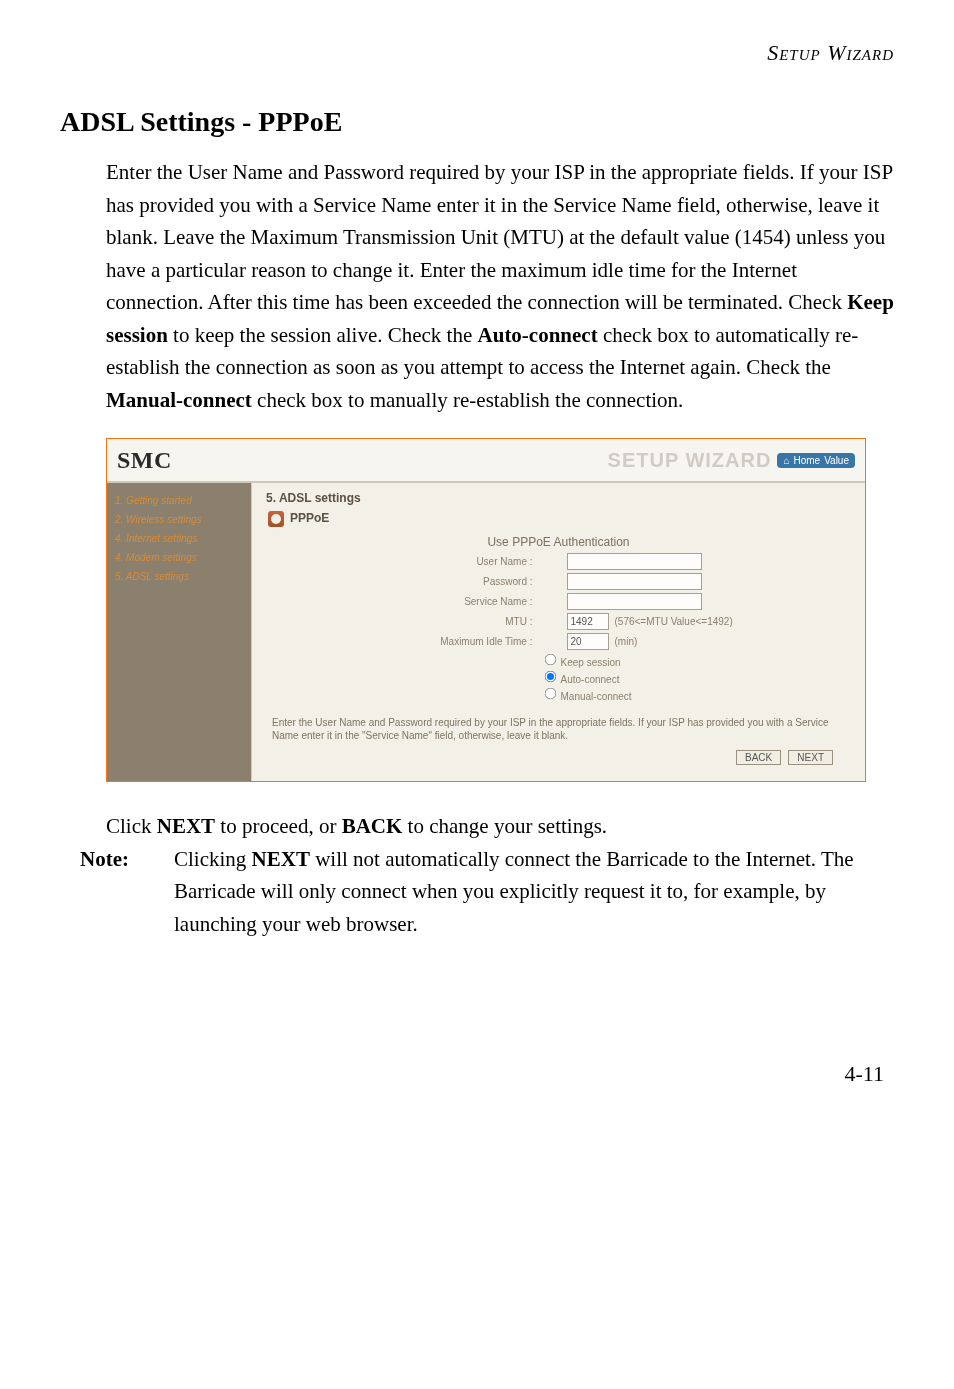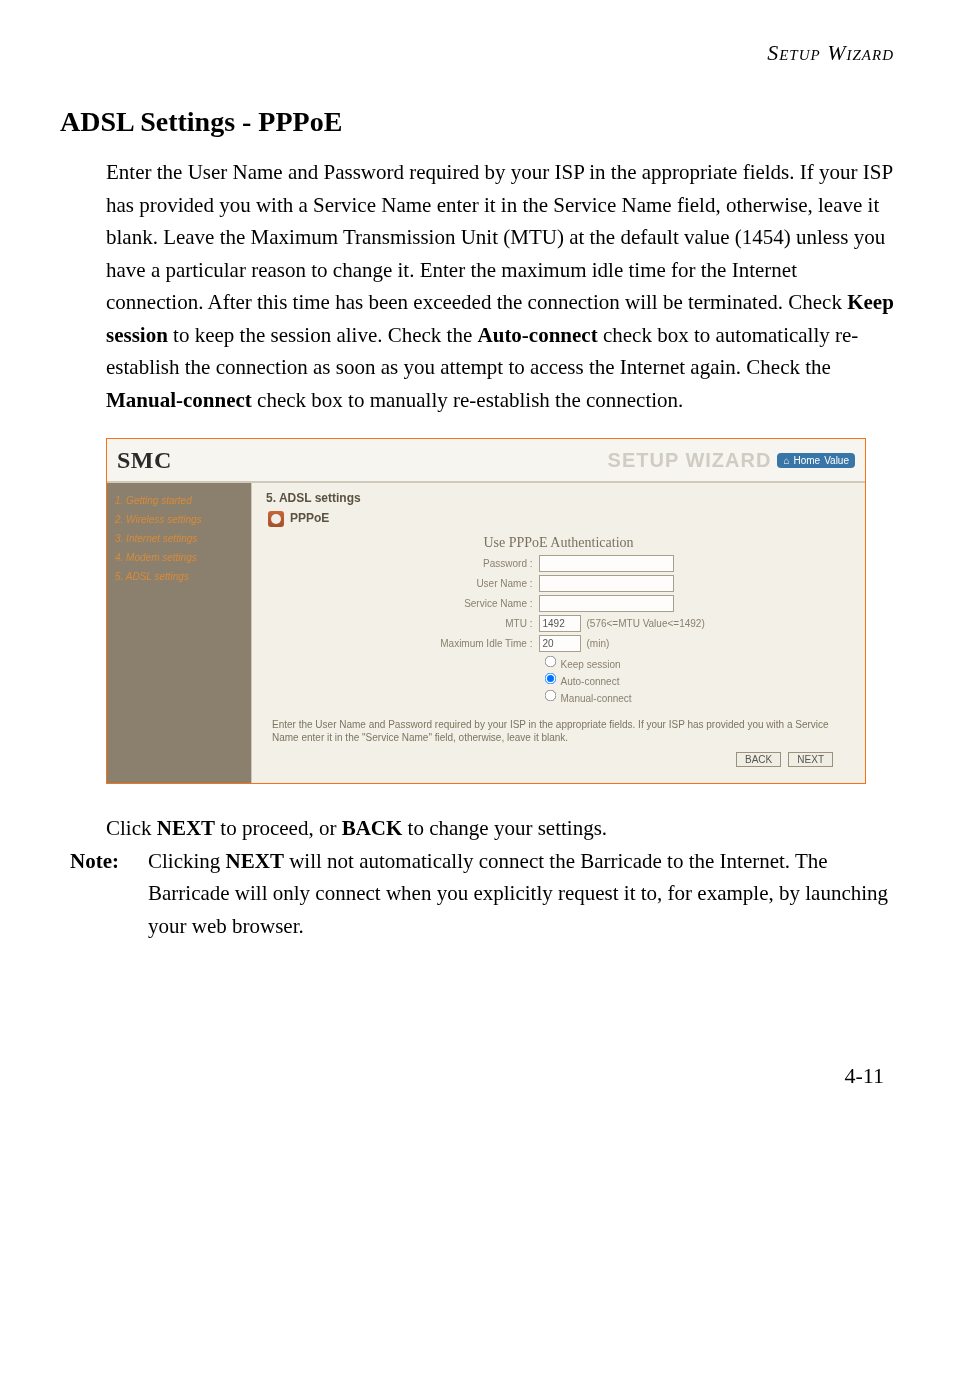--- a/index.html
+++ b/index.html
@@ -129,24 +129,23 @@
       background:#f0efe8;
       border-radius:50%;
       top:3px;left:3px;
     }
     .s-form {
       margin: 4px auto 0 auto;
       width: 430px;
     }
     .s-form-header {
       text-align: center;
-      font-size: 14px;
+      font-size: 12px;
       color: #7a715f;
       margin-bottom: 4px;
-      font-family: Liberation Serif, serif;
     }
     .s-row {
       display: flex;
       align-items: center;
       margin: 3px 0;
     }
     .s-label {
       width: 195px;
       text-align: right;
       padding-right: 6px;
@@ -154,20 +153,21 @@
       color: #8a8170;
     }
     .s-input {
       width: 135px;
       height: 17px;
       border: 1px solid #a8a08e;
       background: #fefdfb;
       font-size: 10px;
       padding: 0 3px;
       color: #555;
+      margin-left: 28px;
     }
     .s-input.small { width: 42px; }
     .s-hint {
       font-size: 10px;
       color: #8a8170;
       margin-left: 6px;
     }
     .s-radios {
       font-size: 10px;
       color: #8a8170;
@@ -196,24 +196,24 @@
       margin-left: 4px;
       cursor: pointer;
     }
     .post-text {
       font-size: 21px;
       line-height: 1.55;
       margin-left: 46px;
     }
     .note-row {
       display: flex;
-      gap: 10px;
+      gap: 26px;
       font-size: 21px;
       line-height: 1.55;
-      margin-left: 10px;
+      margin-left: 20px;
     }
     .note-label { font-weight: bold; min-width: 68px; }
     .note-body { flex:1; }
     .page-number {
       text-align: right;
       font-size: 22px;
       margin-top: 120px;
       padding-right: 10px;
     }
   </style>
@@ -235,40 +235,40 @@
         <span>⌂</span>
         <span>Home</span>
         <span>Value</span>
       </span>
     </span>
   </div>
   <div class="s-body">
     <div class="s-sidebar">
       <div class="item orange">1. Getting started</div>
       <div class="item orange">2. Wireless settings</div>
-      <div class="item orange">3. Internet settings</div>
+      <div class="item orange">4. Internet settings</div>
       <div class="item orange">4. Modem settings</div>
       <div class="item orange">5. ADSL settings</div>
     </div>
     <div class="s-main">
       <div class="s-step-title">5. ADSL settings</div>
       <div class="s-subtitle">
         <span class="globe-icon"></span>
         <span>PPPoE</span>
       </div>
       <div class="s-form">
         <div class="s-form-header">Use PPPoE Authentication</div>
 
         <div class="s-row">
+          <div class="s-label">User Name :</div>
+          <input class="s-input" type="text" style="">
+        </div>
+        <div class="s-row">
           <div class="s-label">Password :</div>
           <input class="s-input" type="password" style="">
-        </div>
-        <div class="s-row">
-          <div class="s-label">User Name :</div>
-          <input class="s-input" type="text" style="">
         </div>
         <div class="s-row">
           <div class="s-label">Service Name :</div>
           <input class="s-input" type="text" style="">
         </div>
         <div class="s-row">
           <div class="s-label">MTU :</div>
           <input class="s-input small" type="text" value="1492" style="">
           <span class="s-hint">(576&lt;=MTU Value&lt;=1492)</span>
         </div>

